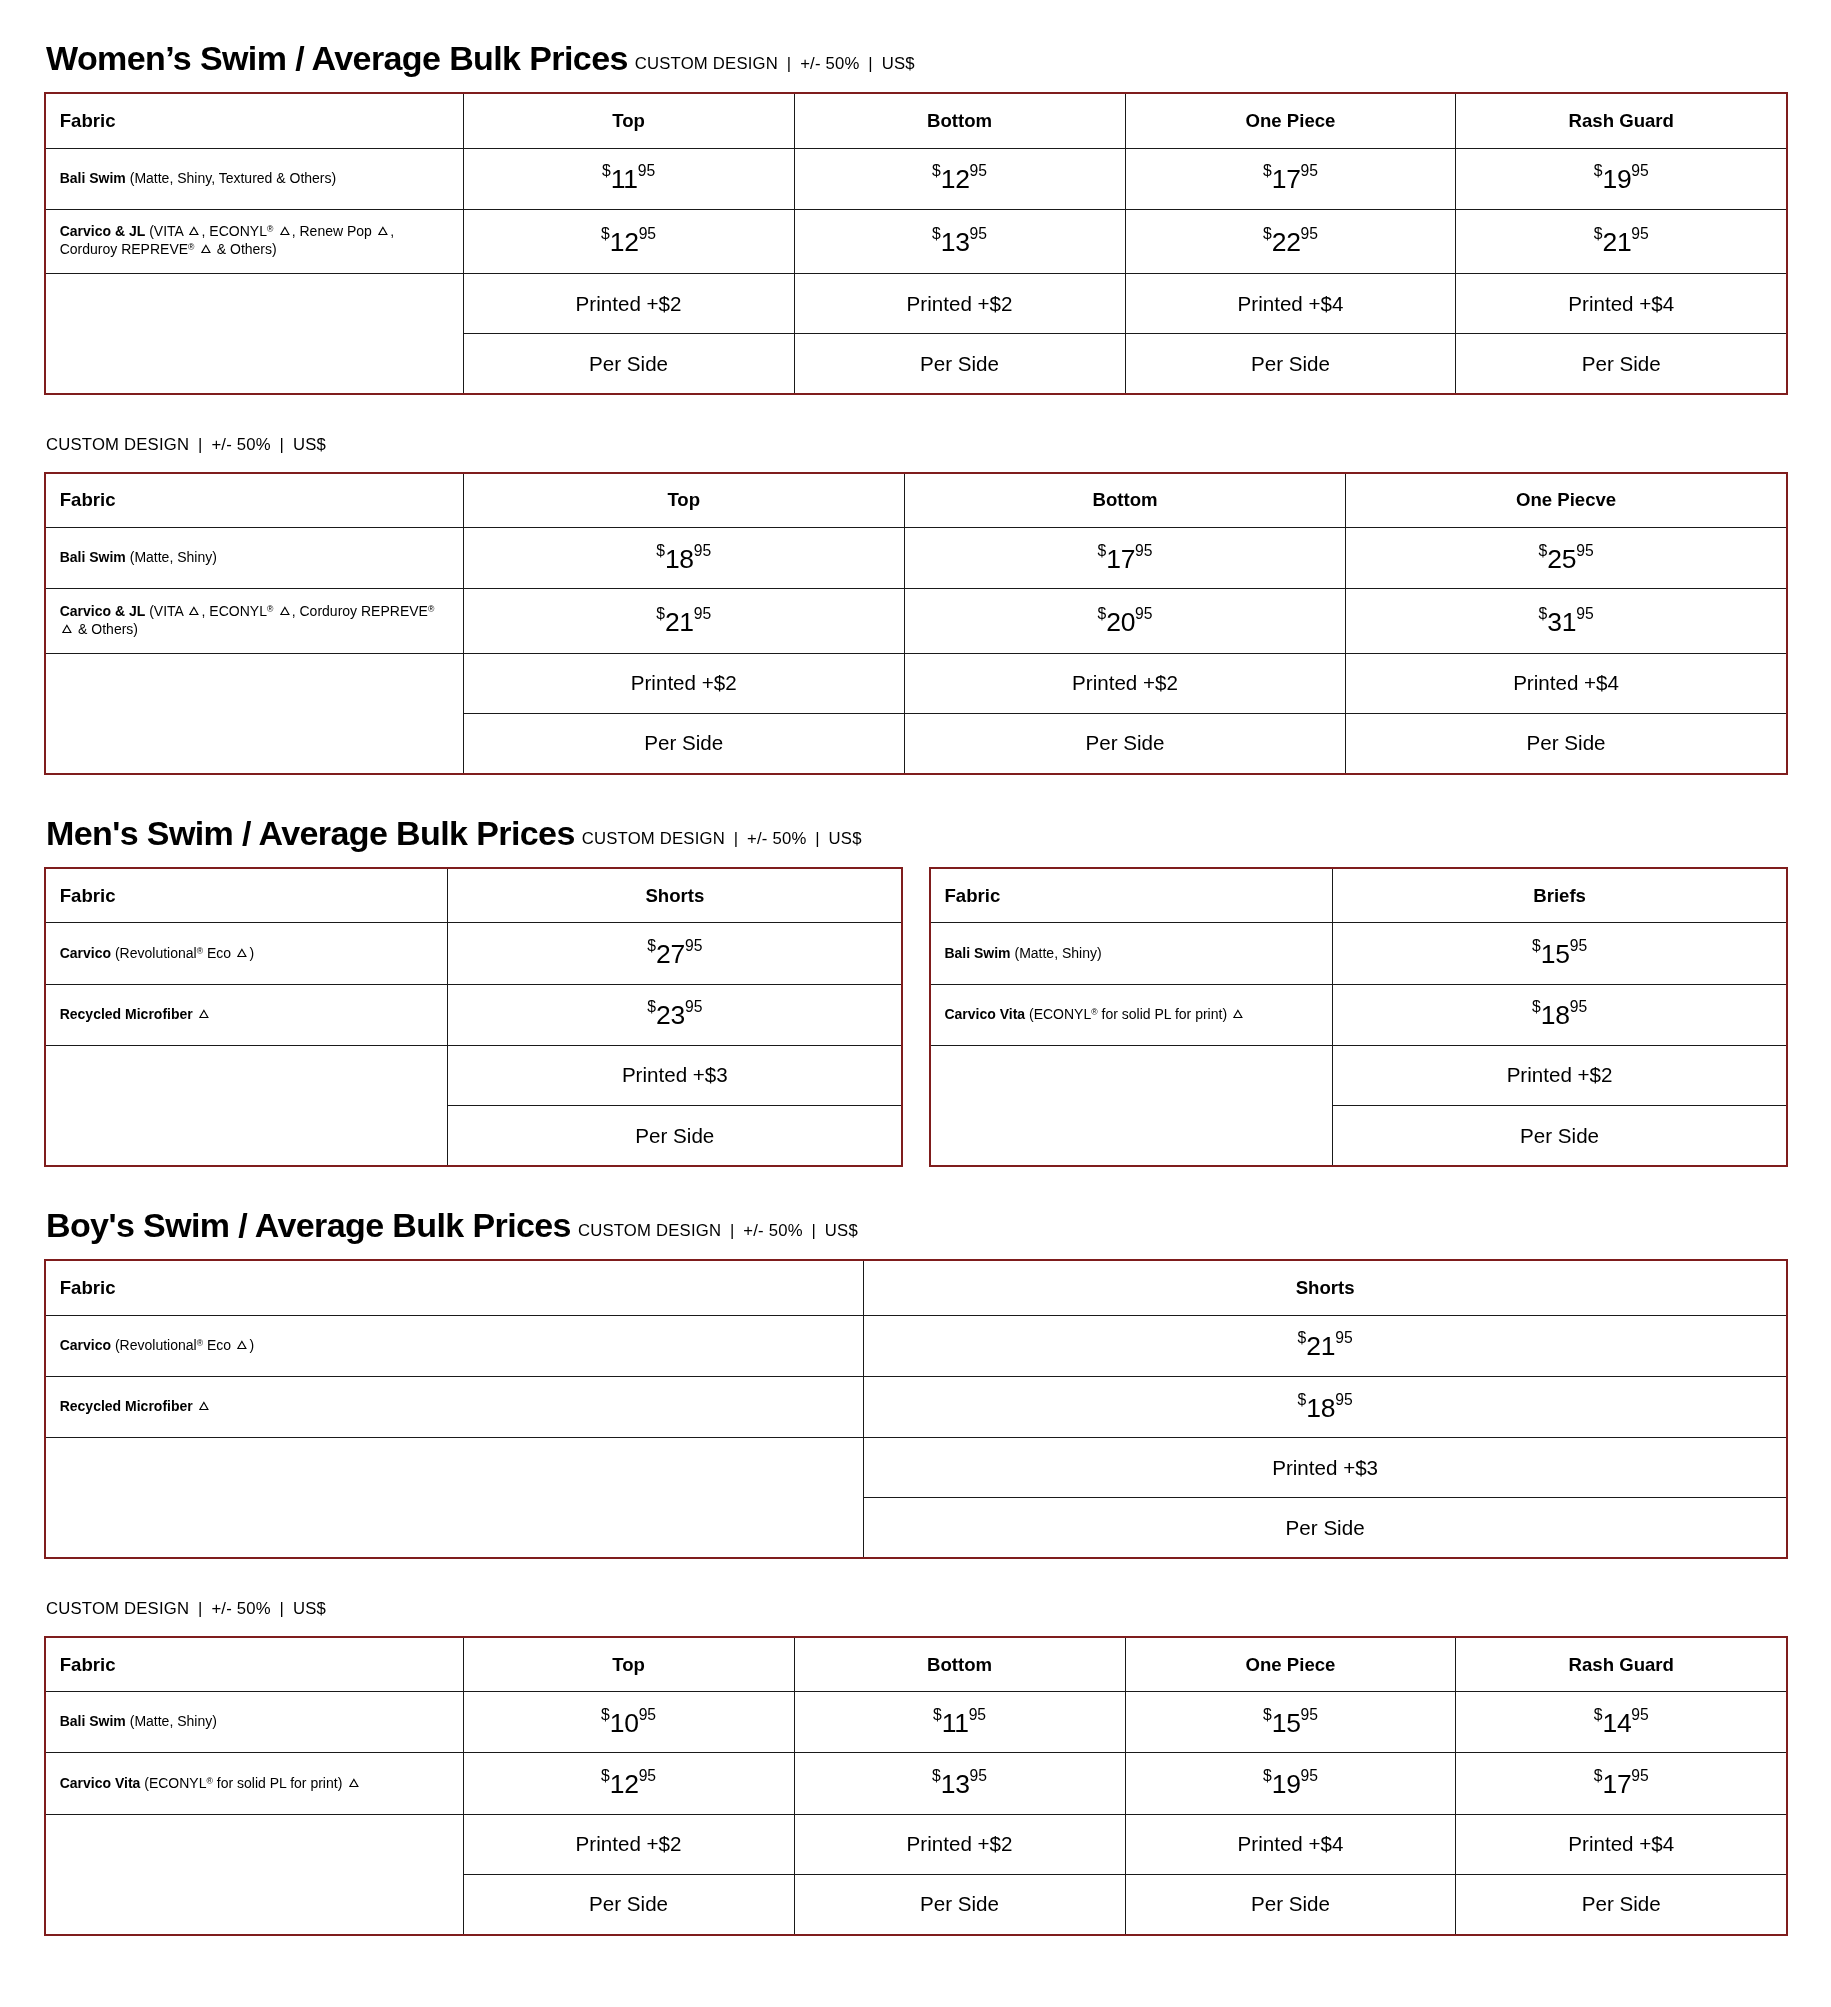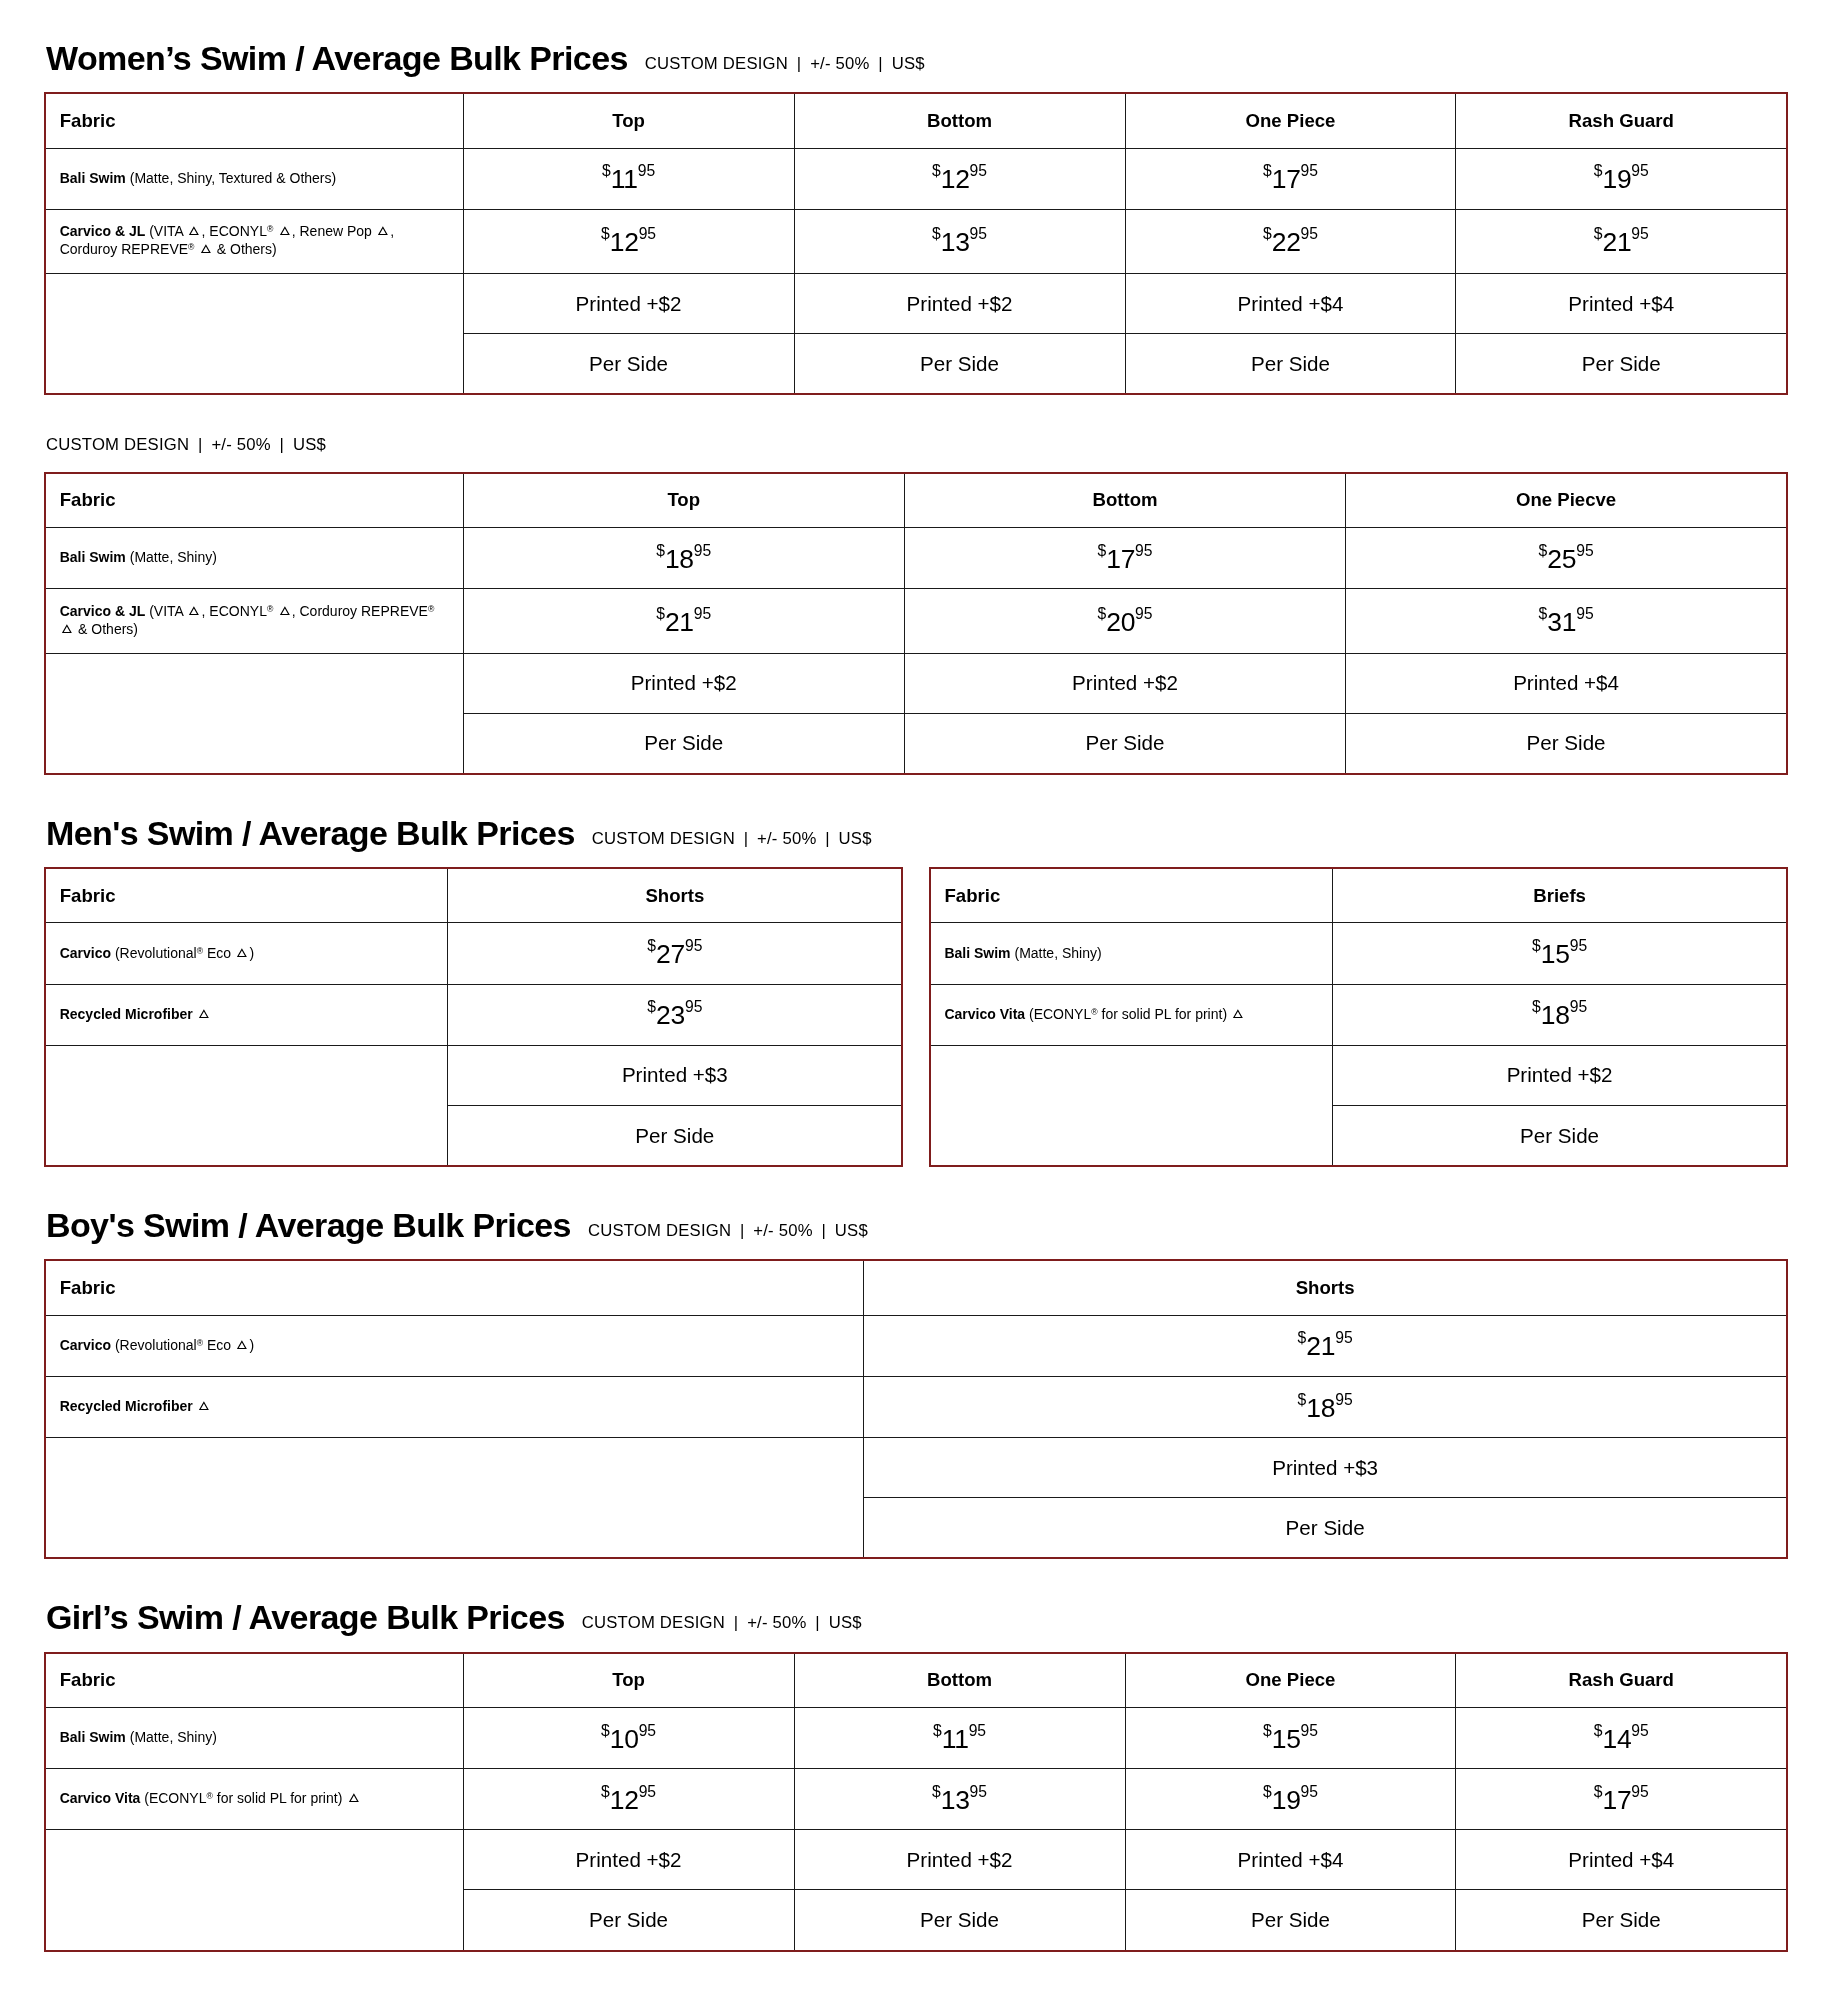--- a/index.html
+++ b/index.html
@@ -21,21 +21,21 @@
     padding: 29px 44px 39px 44px;
   }
 
   
   .section { margin-bottom: 29px; }
   .section:last-child { margin-bottom: 0; }
 
   .sec-head {
     display: flex;
     align-items: baseline;
-    gap: 17px;
+    gap: 7px;
     padding: 11.8px 0 15.7px 2px;
   }
   .sec-title {
     font-size: 34px;
     font-weight: 700;
     letter-spacing: -0.6px;
     line-height: 1.05;
     white-space: nowrap;
   }
   .sec-meta {
@@ -513,21 +513,20 @@
                 <td>
                   <div class="note">Per Side</div>
                 </td>
               </tr>
             </tbody>
           </table>
         </div>
       </div>
       <div class="section">
         <div class="sec-head">
-          <div class="sec-title">Girl’s Swim / Average Bulk Prices</div>
           <div class="sec-meta">
             <span>CUSTOM DESIGN</span>
             <span class="sep">|</span>
             <span>+/- 50%</span>
             <span class="sep">|</span>
             <span>US$</span>
           </div>
         </div>
         <div class="tbl-wrap">
           <table class="tbl">

